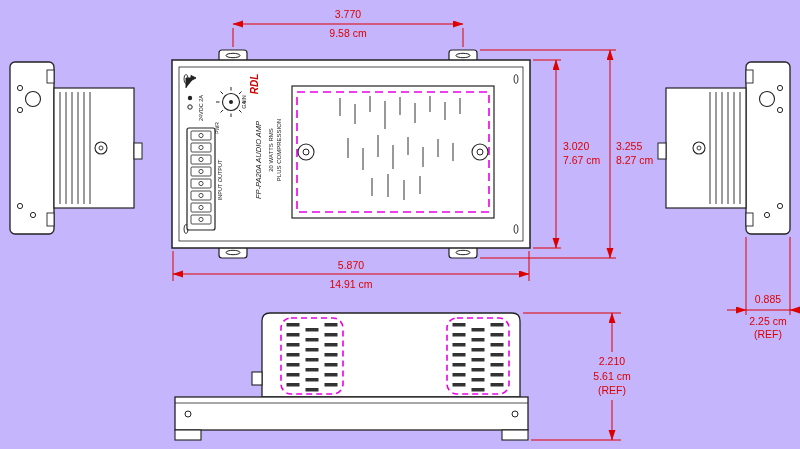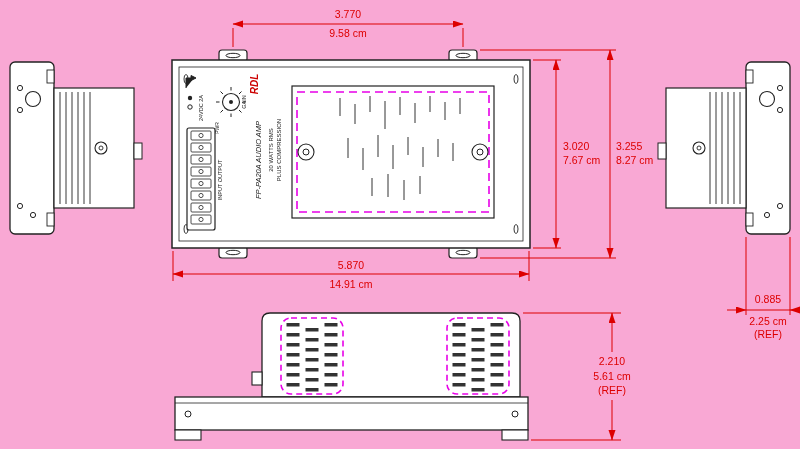--- a/index.html
+++ b/index.html
@@ -1,17 +1,17 @@
 <!DOCTYPE html>
 <html><head>
 <meta charset="utf-8">
 <style>
   html,body{margin:0;padding:0;background:#ffffff;}
   .canvas{
-    position:relative;width:800px;height:449px;background:#f9a8d4;
+    position:relative;width:800px;height:449px;background:#c4b5fd;
     font-family:"Liberation Sans", sans-serif;overflow:hidden;
   }
   svg text{font-family:"Liberation Sans", sans-serif;}
   .dim-text{fill:#dd0000;font-size:10.5px;}
   .panel-text{fill:#1a1a1a;}
 </style>
 </head>
 <body>
 
 <div class="canvas">

